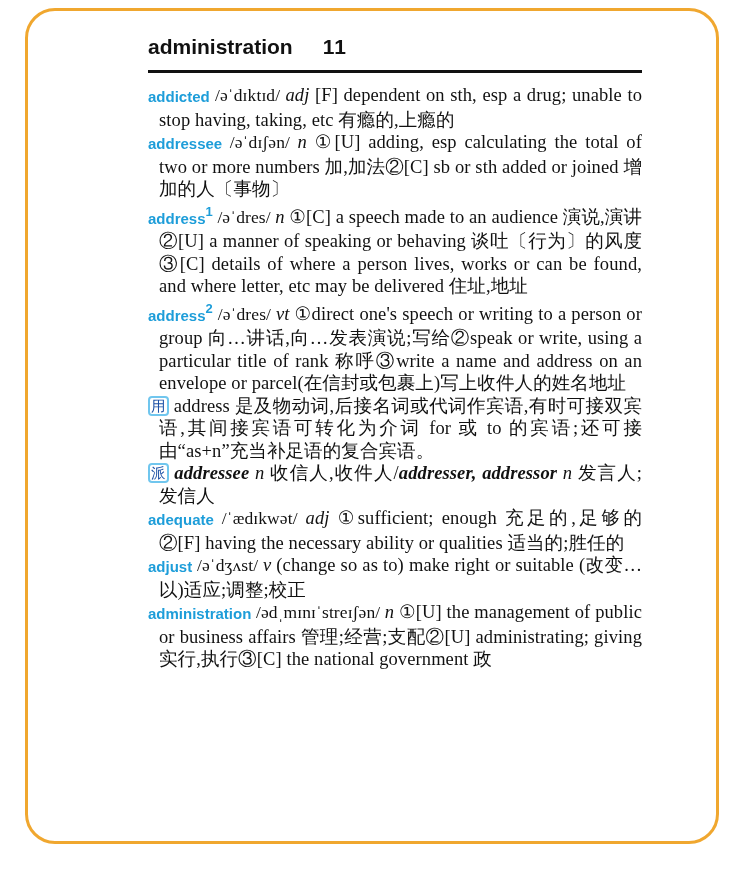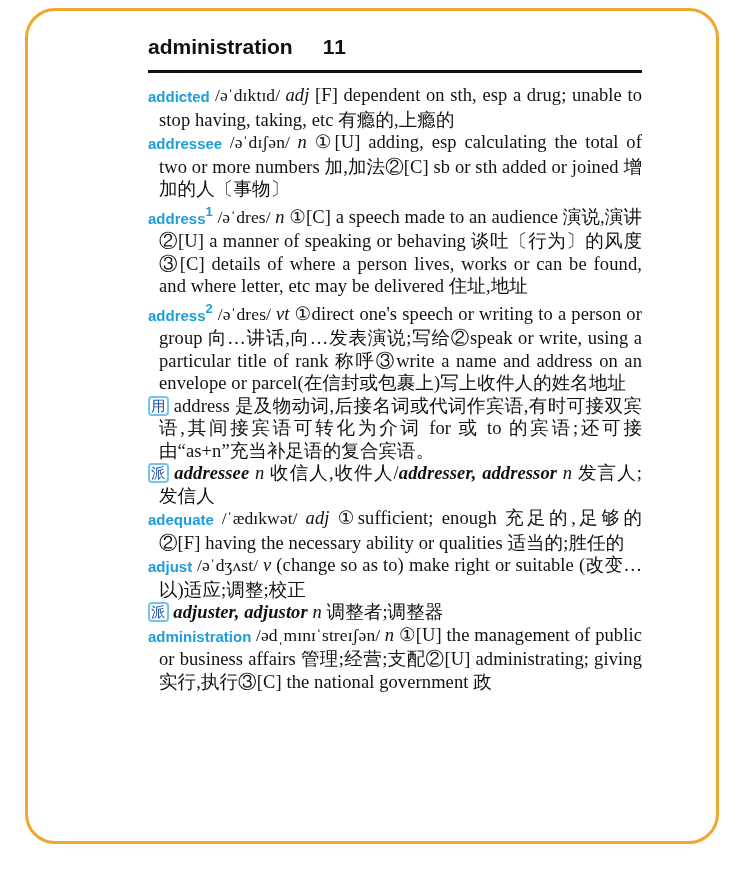--- a/index.html
+++ b/index.html
@@ -108,18 +108,17 @@
       </div>
       <div class="entry-list">
           <p class="entry"><span class="hw">addicted</span><span class="phon"> /əˈdɪktɪd/ </span><span class="pos">adj</span><span class="txt"> [F] dependent on sth, esp a drug; unable to stop having, taking, etc 有瘾的,上瘾的</span></p>
           <p class="entry"><span class="hw">addressee</span><span class="phon"> /əˈdɪʃən/ </span><span class="pos">n</span><span class="txt"> ①[U] adding, esp calculating the total of two or more numbers 加,加法②[C] sb or sth added or joined 增加的人〔事物〕</span></p>
           <p class="entry"><span class="hw">address</span><span class="sup">1</span><span class="phon"> /əˈdres/ </span><span class="pos">n</span><span class="txt"> ①[C] a speech made to an audience 演说,演讲②[U] a manner of speaking or behaving 谈吐〔行为〕的风度③[C] details of where a person lives, works or can be found, and where letter, etc may be delivered 住址,地址</span></p>
           <p class="entry"><span class="hw">address</span><span class="sup">2</span><span class="phon"> /əˈdres/ </span><span class="pos">vt</span><span class="txt"> ①direct one's speech or writing to a person or group 向…讲话,向…发表演说;写给②speak or write, using a particular title of rank 称呼③write a name and address on an envelope or parcel(在信封或包裹上)写上收件人的姓名地址</span></p>
           <p class="entry"><span class="marker">用</span><span class="txt"> address 是及物动词,后接名词或代词作宾语,有时可接双宾语,其间接宾语可转化为介词 for 或 to 的宾语;还可接由“as+n”充当补足语的复合宾语。</span></p>
           <p class="entry"><span class="marker">派</span><span class="txt"> </span><span class="bi">addressee</span><span class="pos"> n</span><span class="txt"> 收信人,收件人/</span><span class="bi">addresser, addressor</span><span class="pos"> n</span><span class="txt"> 发言人;发信人</span></p>
           <p class="entry"><span class="hw">adequate</span><span class="phon"> /ˈædɪkwət/ </span><span class="pos">adj</span><span class="txt"> ①sufficient; enough 充足的,足够的②[F] having the necessary ability or qualities 适当的;胜任的</span></p>
           <p class="entry"><span class="hw">adjust</span><span class="phon"> /əˈdʒʌst/ </span><span class="pos">v</span><span class="txt"> (change so as to) make right or suitable (改变…以)适应;调整;校正</span></p>
-          <p class="entry"><span class="marker">派</span><span class="txt"> </span><span class="bi">adjuster, adjustor</span><span class="pos"> n</span><span class="txt"> 调整者;调整器</span></p>
           <p class="entry"><span class="hw">administration</span><span class="phon"> /ədˌmɪnɪˈstreɪʃən/ </span><span class="pos">n</span><span class="txt"> ①[U] the management of public or business affairs 管理;经营;支配②[U] administrating; giving 实行,执行③[C] the national government 政</span></p>
         </div>
     </div>
   </div>
 </div>
 
 </body></html>

